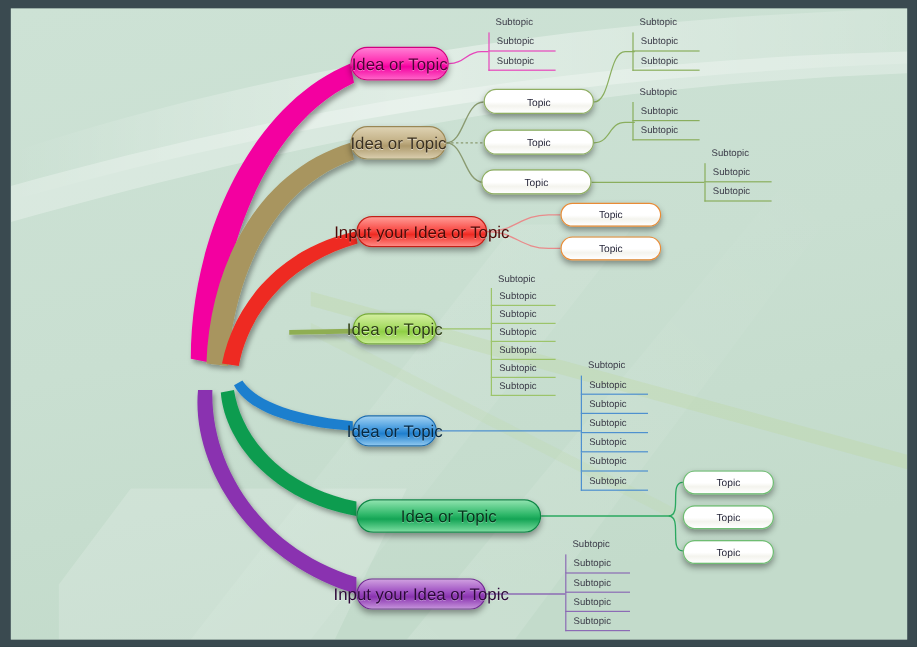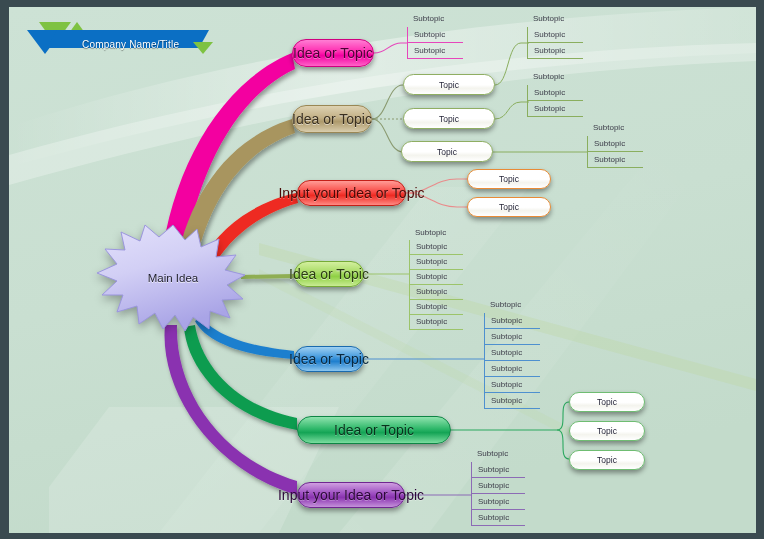--- a/index.html
+++ b/index.html
@@ -129,30 +129,20 @@
       <rect x="0" y="0" width="747" height="526" fill="url(#bgg)"></rect>
       <path d="M0,120 C180,60 430,10 747,0 L747,46 C430,58 200,104 0,160 Z" fill="url(#sw1)" opacity="0.75"></path>
       <path d="M0,148 C200,92 440,44 747,36 L747,54 C440,66 210,120 0,178 Z" fill="#ffffff" opacity="0.28"></path>
       <path d="M150,526 L420,180 L520,180 L250,526 Z" fill="url(#sw2)" opacity="0.45"></path>
       <path d="M330,526 L640,150 L700,150 L420,526 Z" fill="url(#sw3)" opacity="0.5"></path>
       <path d="M40,480 L100,400 L330,400 L270,526 L40,526 Z" fill="#ffffff" opacity="0.16"></path>
       <path d="M250,236 L747,372 L747,384 L250,248 Z" fill="#bcd89a" opacity="0.30"></path>
       <path d="M250,262 L560,420 L560,430 L250,272 Z" fill="#bcd89a" opacity="0.18"></path>
     </svg>
 
-    <div class="banner">
-      <svg width="190" height="34" viewBox="0 0 190 34">
-        <polygon points="12,2 44,2 28,24" fill="#7ec242"></polygon>
-        <polygon points="0,10 36,10 18,34" fill="#0b6fc4"></polygon>
-        <polygon points="34,24 50,2 66,24" fill="#7ec242"></polygon>
-        <polygon points="30,10 182,10 172,28 20,28" fill="#0b6fc4"></polygon>
-        <polygon points="166,22 186,22 176,34" fill="#7ec242"></polygon>
-      </svg>
-      <div class="banner-text">Company Name/Title</div>
-    </div>
 
     <svg id="links" viewBox="0 0 747 526">
       <defs>
         <filter id="rs" x="-20%" y="-20%" width="150%" height="150%">
           <feDropShadow dx="2" dy="3" stdDeviation="2" flood-color="#000000" flood-opacity="0.35"></feDropShadow>
         </filter>
       </defs>
 
       <g filter="url(#rs)">
 
@@ -190,33 +180,20 @@
 
       <path d="M355,352 L475,352" fill="none" stroke="#4e90cf" stroke-width="1.1"></path>
 
       <path d="M442,423 L548,423" fill="none" stroke="#2aa85f" stroke-width="1.1"></path>
       <path d="M548,423 C560,423 548,395 560,395" fill="none" stroke="#2aa85f" stroke-width="1.1"></path>
       <path d="M548,423 C560,423 548,452 560,452" fill="none" stroke="#2aa85f" stroke-width="1.1"></path>
 
       <path d="M396,488 L462,488" fill="none" stroke="#8c6bb5" stroke-width="1.1"></path>
     </svg>
 
-    <div id="mainidea">
-      <svg width="160" height="110" viewBox="0 0 160 110">
-        <defs>
-          <linearGradient id="starg" x1="0" y1="0" x2="0.4" y2="1">
-            <stop offset="0%" stop-color="#e3e1fb"></stop>
-            <stop offset="45%" stop-color="#d2cff5"></stop>
-            <stop offset="100%" stop-color="#a9a4e6"></stop>
-          </linearGradient>
-        </defs>
-        <polygon fill="url(#starg)" stroke="#9a95dd" stroke-width="1" points="80,2 92,17 104,6 108,24 126,16 123,34 143,32 132,47 152,52 134,62 150,76 129,77 137,95 117,88 116,106 100,94 92,108 82,92 70,106 62,90 46,101 44,83 24,89 30,72 9,72 24,58 4,50 24,41 12,26 32,27 28,9 47,18 52,2 66,14"></polygon>
-      </svg>
-      <div class="mlabel">Main Idea</div>
-    </div>
 
     <div class="node lvl1 n-magenta" style="left:283px;top:32px;width:82px;height:28px;">
       <span class="nlabel">Idea or Topic</span>
     </div>
 
     <div class="node lvl1 n-tan" style="left:283px;top:98px;width:80px;height:28px;">
       <span class="nlabel">Idea or Topic</span>
     </div>
 
     <div class="node lvl1 n-red" style="left:288px;top:173px;width:109px;height:26px;">

